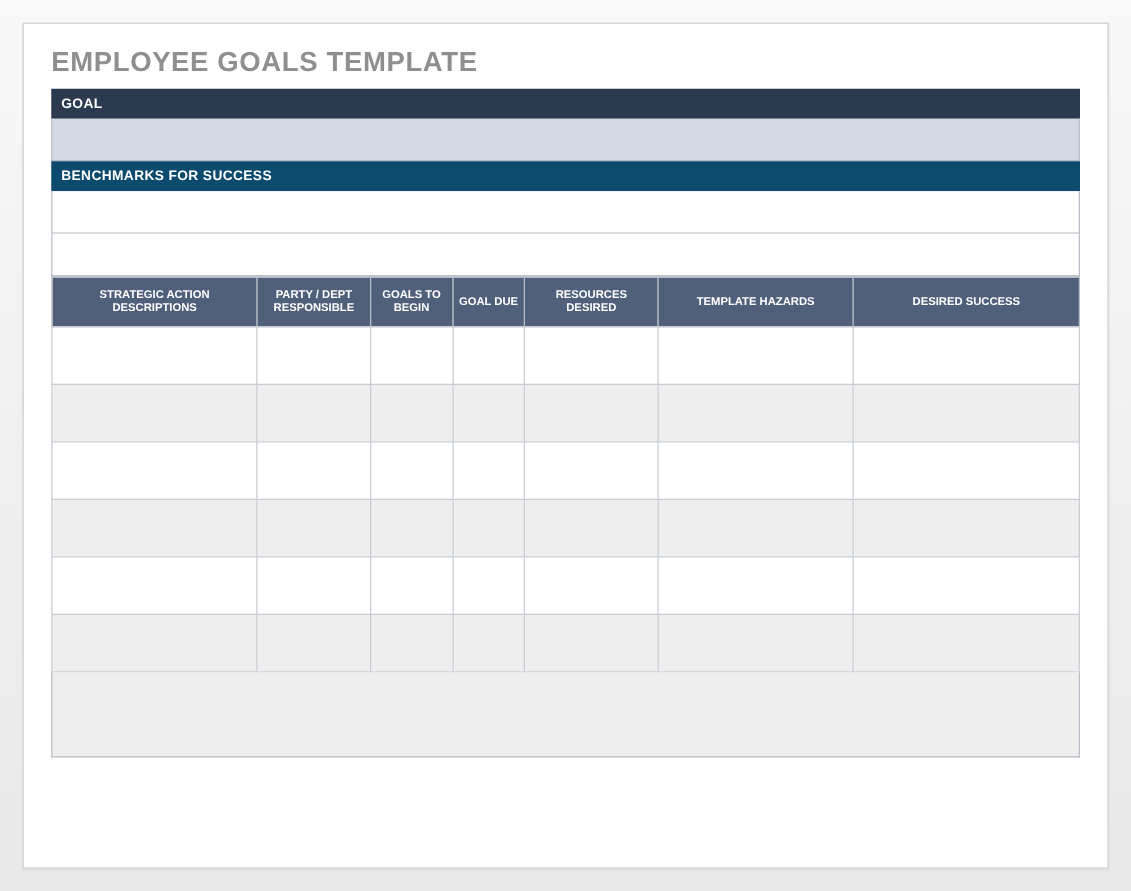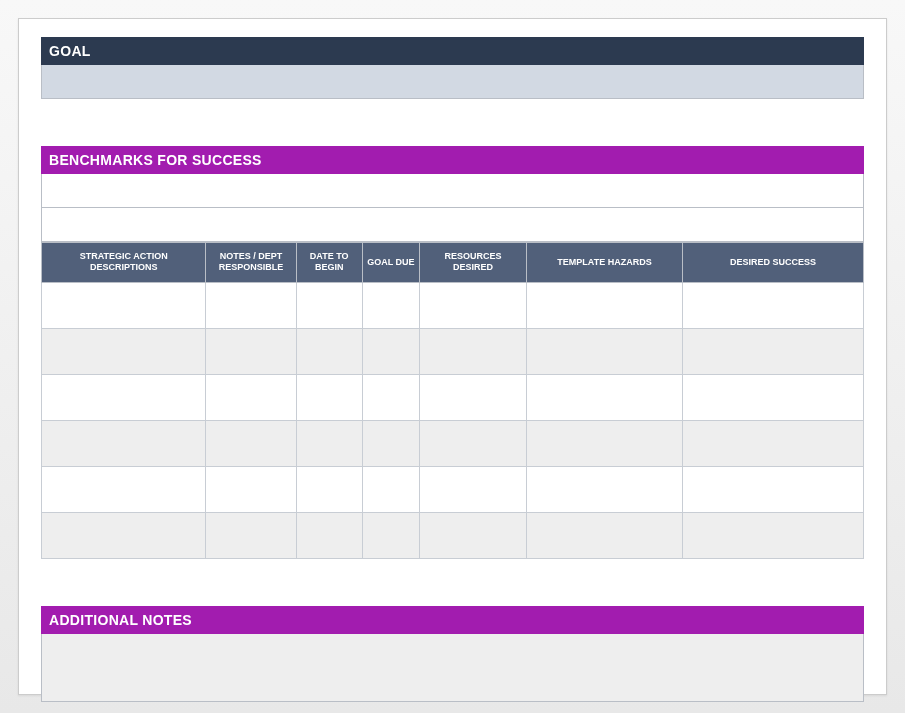--- a/index.html
+++ b/index.html
@@ -21,28 +21,27 @@
   .title {
     font-size: 22px;
     font-weight: bold;
     letter-spacing: 0.5px;
     color: #8f8f8f;
     margin-bottom: 8px;
   }
   .section-header {
     background: #2c3a50;
     color: #ffffff;
-    font-size: 14px;
+    font-size: 11px;
     font-weight: bold;
     padding: 6px 8px;
     letter-spacing: 0.3px;
   }
   .section-header.medium {
-    background: #a21caf;
-    margin-top: 47px;
+    background: #0c4a6e;
   }
   .goal-input {
     background: #d2d9e3;
     border-left: 1px solid #b9bec6;
     border-right: 1px solid #b9bec6;
     border-bottom: 1px solid #b9bec6;
     height: 34px;
   }
   .white-input {
     background: #ffffff;
@@ -88,20 +87,21 @@
   .col-3 { width: 7%; }
   .col-4 { width: 13%; }
   .col-5 { width: 19%; }
   .col-6 { width: 22%; }
 </style>
 </head>
 <body>
 
 <div class="page">
 
+  <div class="title">EMPLOYEE GOALS TEMPLATE</div>
 
   <div class="section-header">GOAL</div>
   <div class="goal-input"></div>
 
   <div class="section-header medium">BENCHMARKS FOR SUCCESS</div>
   <div class="white-input"></div>
 
   <div class="white-input"></div>
 
   <table class="actions">
@@ -110,22 +110,22 @@
         <col class="col-1">
         <col class="col-2">
         <col class="col-3">
         <col class="col-4">
         <col class="col-5">
         <col class="col-6">
     </colgroup>
     <thead>
       <tr>
         <th>STRATEGIC ACTION DESCRIPTIONS</th>
-        <th>NOTES / DEPT RESPONSIBLE</th>
-        <th>DATE TO BEGIN</th>
+        <th>PARTY / DEPT RESPONSIBLE</th>
+        <th>GOALS TO BEGIN</th>
         <th>GOAL DUE</th>
         <th>RESOURCES DESIRED</th>
         <th>TEMPLATE HAZARDS</th>
         <th>DESIRED SUCCESS</th>
       </tr>
     </thead>
     <tbody>
       <tr>
         <td></td>
         <td></td>
@@ -176,16 +176,15 @@
         <td></td>
         <td></td>
         <td></td>
         <td></td>
         <td></td>
         <td></td>
       </tr>
     </tbody>
   </table>
 
-  <div class="section-header medium">ADDITIONAL NOTES</div>
   <div class="notes-input"></div>
 
 </div>
 
 </body></html>

